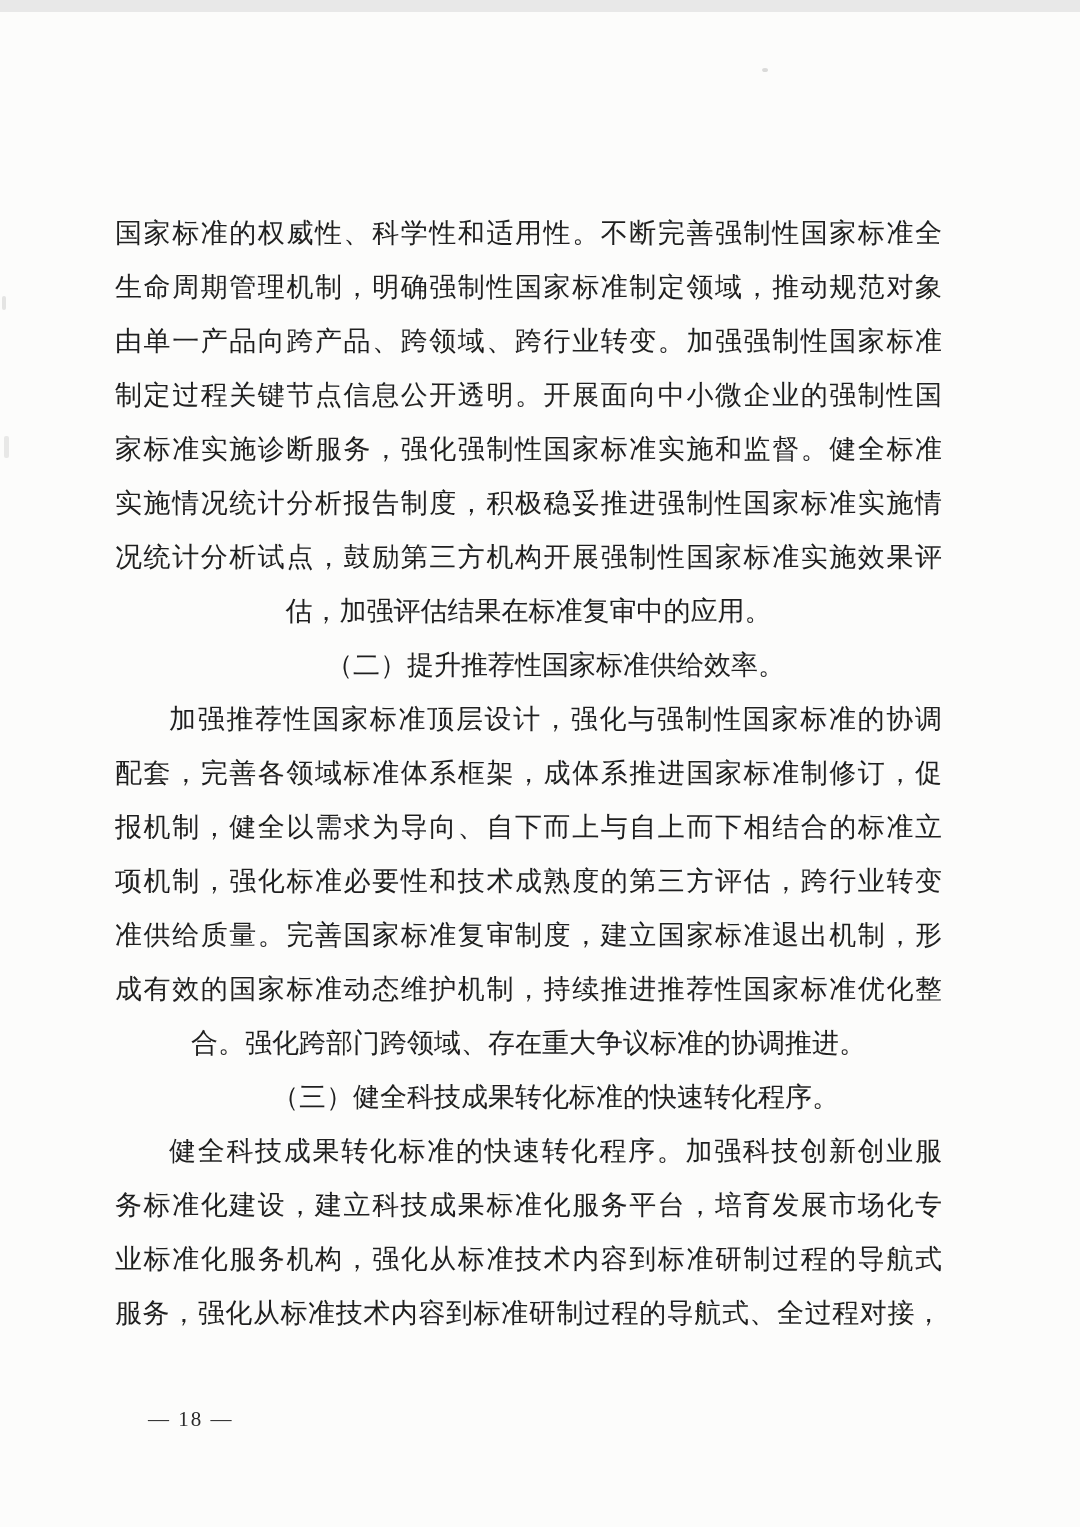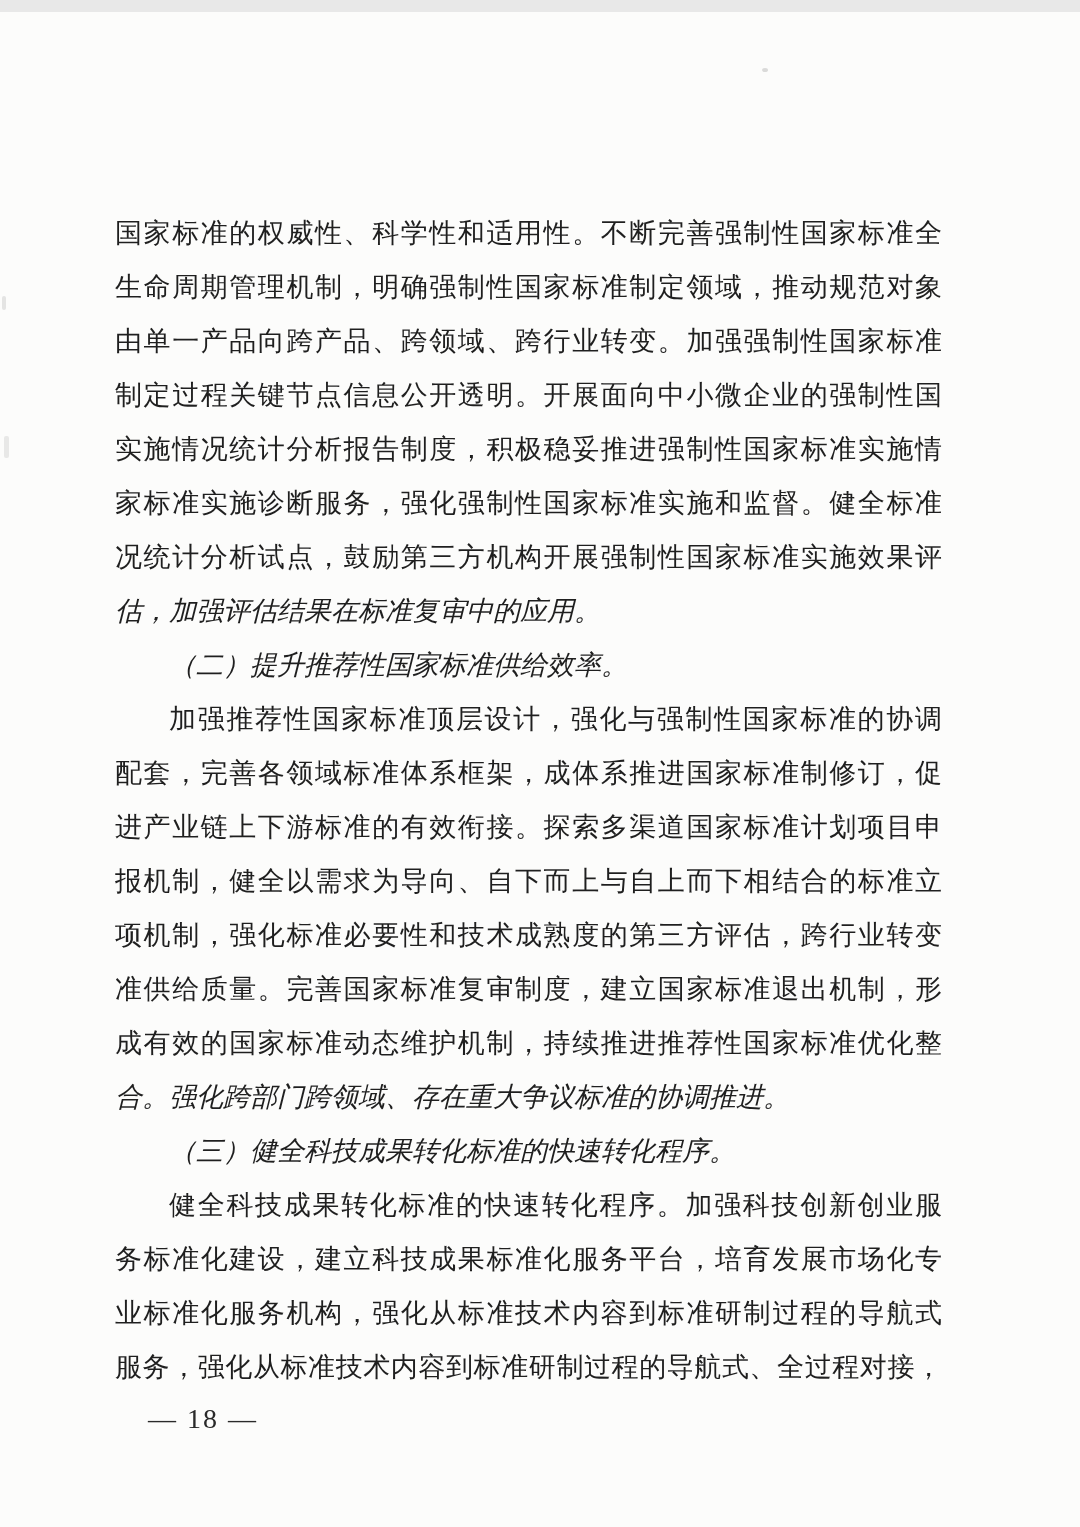--- a/index.html
+++ b/index.html
@@ -26,32 +26,31 @@
   .line {
     font-size: 27px;
     line-height: 54px;
     height: 54px;
     white-space: nowrap;
     text-align: justify;
     text-align-last: justify;
     text-justify: inter-character;
   }
   .line.short {
-    text-align: left;
+    text-align: center;
     text-align-last: auto;
-    font-style: italic;
   }
   .line.indent {
     text-indent: 54px;
   }
   .footer {
     position: absolute;
     left: 148px;
     top: 1380px;
-    font-size: 28px;
+    font-size: 21px;
     line-height: 54px;
     letter-spacing: 2px;
     color: #2a2a2a;
   }
   
   .artifact {
     position: absolute;
     background: #9a9a9a;
     border-radius: 50%;
   }
@@ -65,28 +64,27 @@
 <div class="page">
   <div class="artifact a1"></div>
   <div class="artifact a2"></div>
   <div class="artifact a3"></div>
 
   <div class="content">
     <div class="line">国家标准的权威性、科学性和适用性。不断完善强制性国家标准全</div>
     <div class="line">生命周期管理机制，明确强制性国家标准制定领域，推动规范对象</div>
     <div class="line">由单一产品向跨产品、跨领域、跨行业转变。加强强制性国家标准</div>
     <div class="line">制定过程关键节点信息公开透明。开展面向中小微企业的强制性国</div>
+    <div class="line">家标准实施诊断服务，强化强制性国家标准实施和监督。健全标准</div>
     <div class="line">实施情况统计分析报告制度，积极稳妥推进强制性国家标准实施情</div>
-    <div class="line">家标准实施诊断服务，强化强制性国家标准实施和监督。健全标准</div>
     <div class="line">况统计分析试点，鼓励第三方机构开展强制性国家标准实施效果评</div>
     <div class="line short">估，加强评估结果在标准复审中的应用。</div>
     <div class="line short indent">（二）提升推荐性国家标准供给效率。</div>
     <div class="line indent">加强推荐性国家标准顶层设计，强化与强制性国家标准的协调</div>
     <div class="line">配套，完善各领域标准体系框架，成体系推进国家标准制修订，促</div>
-    <div class="line">进产业链上下游标准的有效衔接。探索多渠道国家标准计划项目申</div>
     <div class="line">报机制，健全以需求为导向、自下而上与自上而下相结合的标准立</div>
     <div class="line">项机制，强化标准必要性和技术成熟度的第三方评估，跨行业转变</div>
     <div class="line">准供给质量。完善国家标准复审制度，建立国家标准退出机制，形</div>
     <div class="line">成有效的国家标准动态维护机制，持续推进推荐性国家标准优化整</div>
     <div class="line short">合。强化跨部门跨领域、存在重大争议标准的协调推进。</div>
     <div class="line short indent">（三）健全科技成果转化标准的快速转化程序。</div>
     <div class="line indent">健全科技成果转化标准的快速转化程序。加强科技创新创业服</div>
     <div class="line">务标准化建设，建立科技成果标准化服务平台，培育发展市场化专</div>
     <div class="line">业标准化服务机构，强化从标准技术内容到标准研制过程的导航式</div>
     <div class="line">服务，强化从标准技术内容到标准研制过程的导航式、全过程对接，</div>

